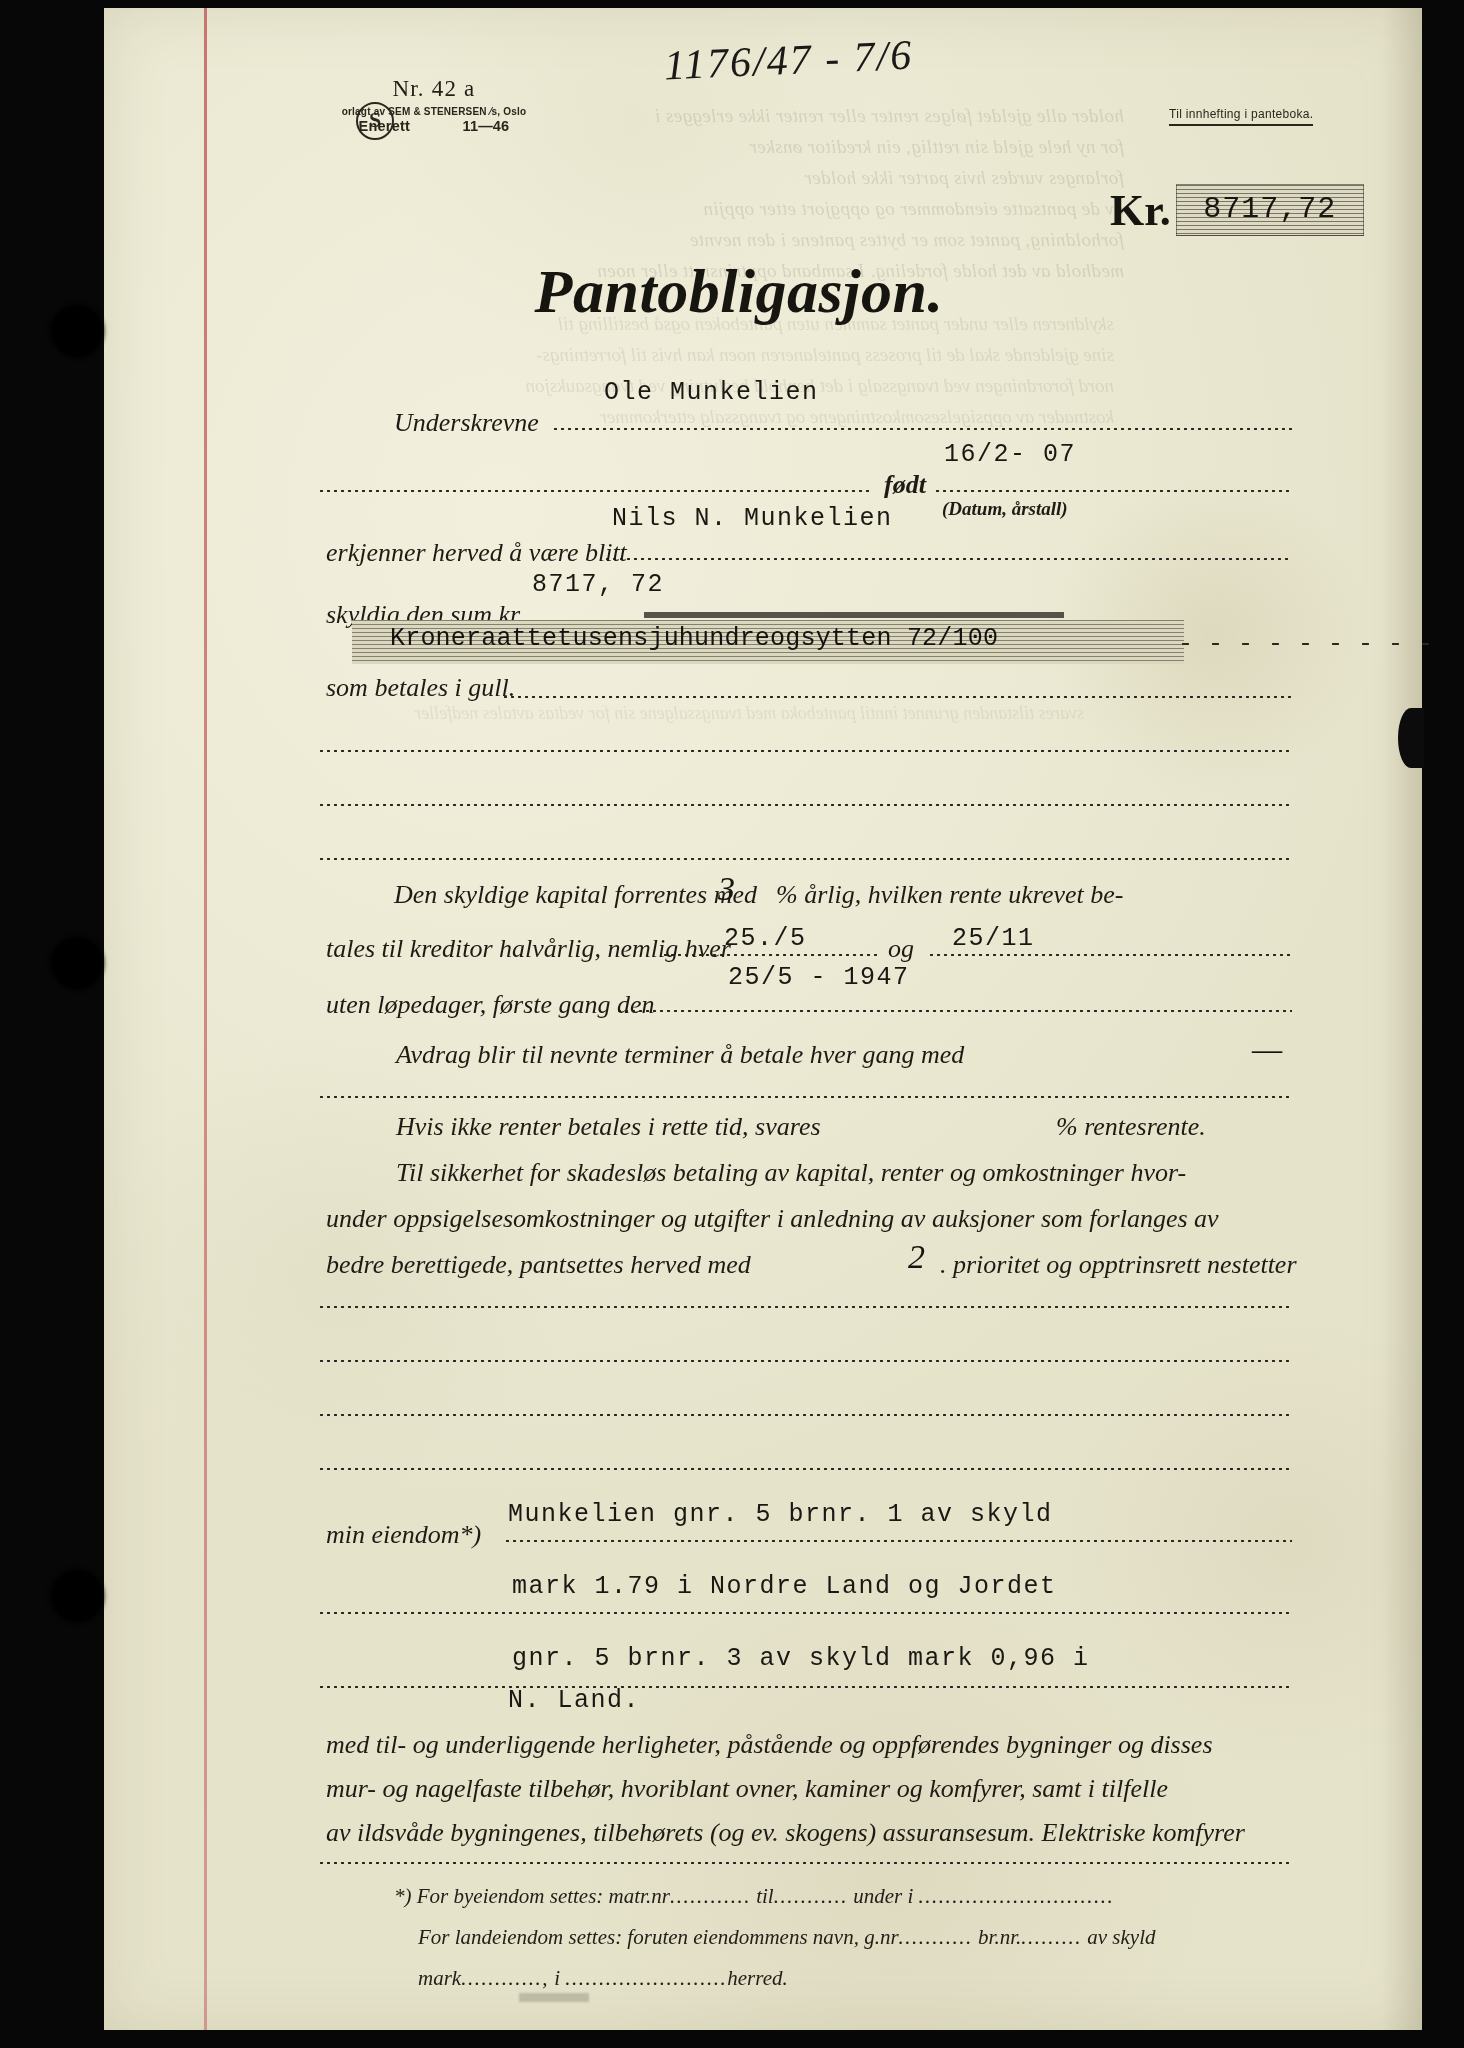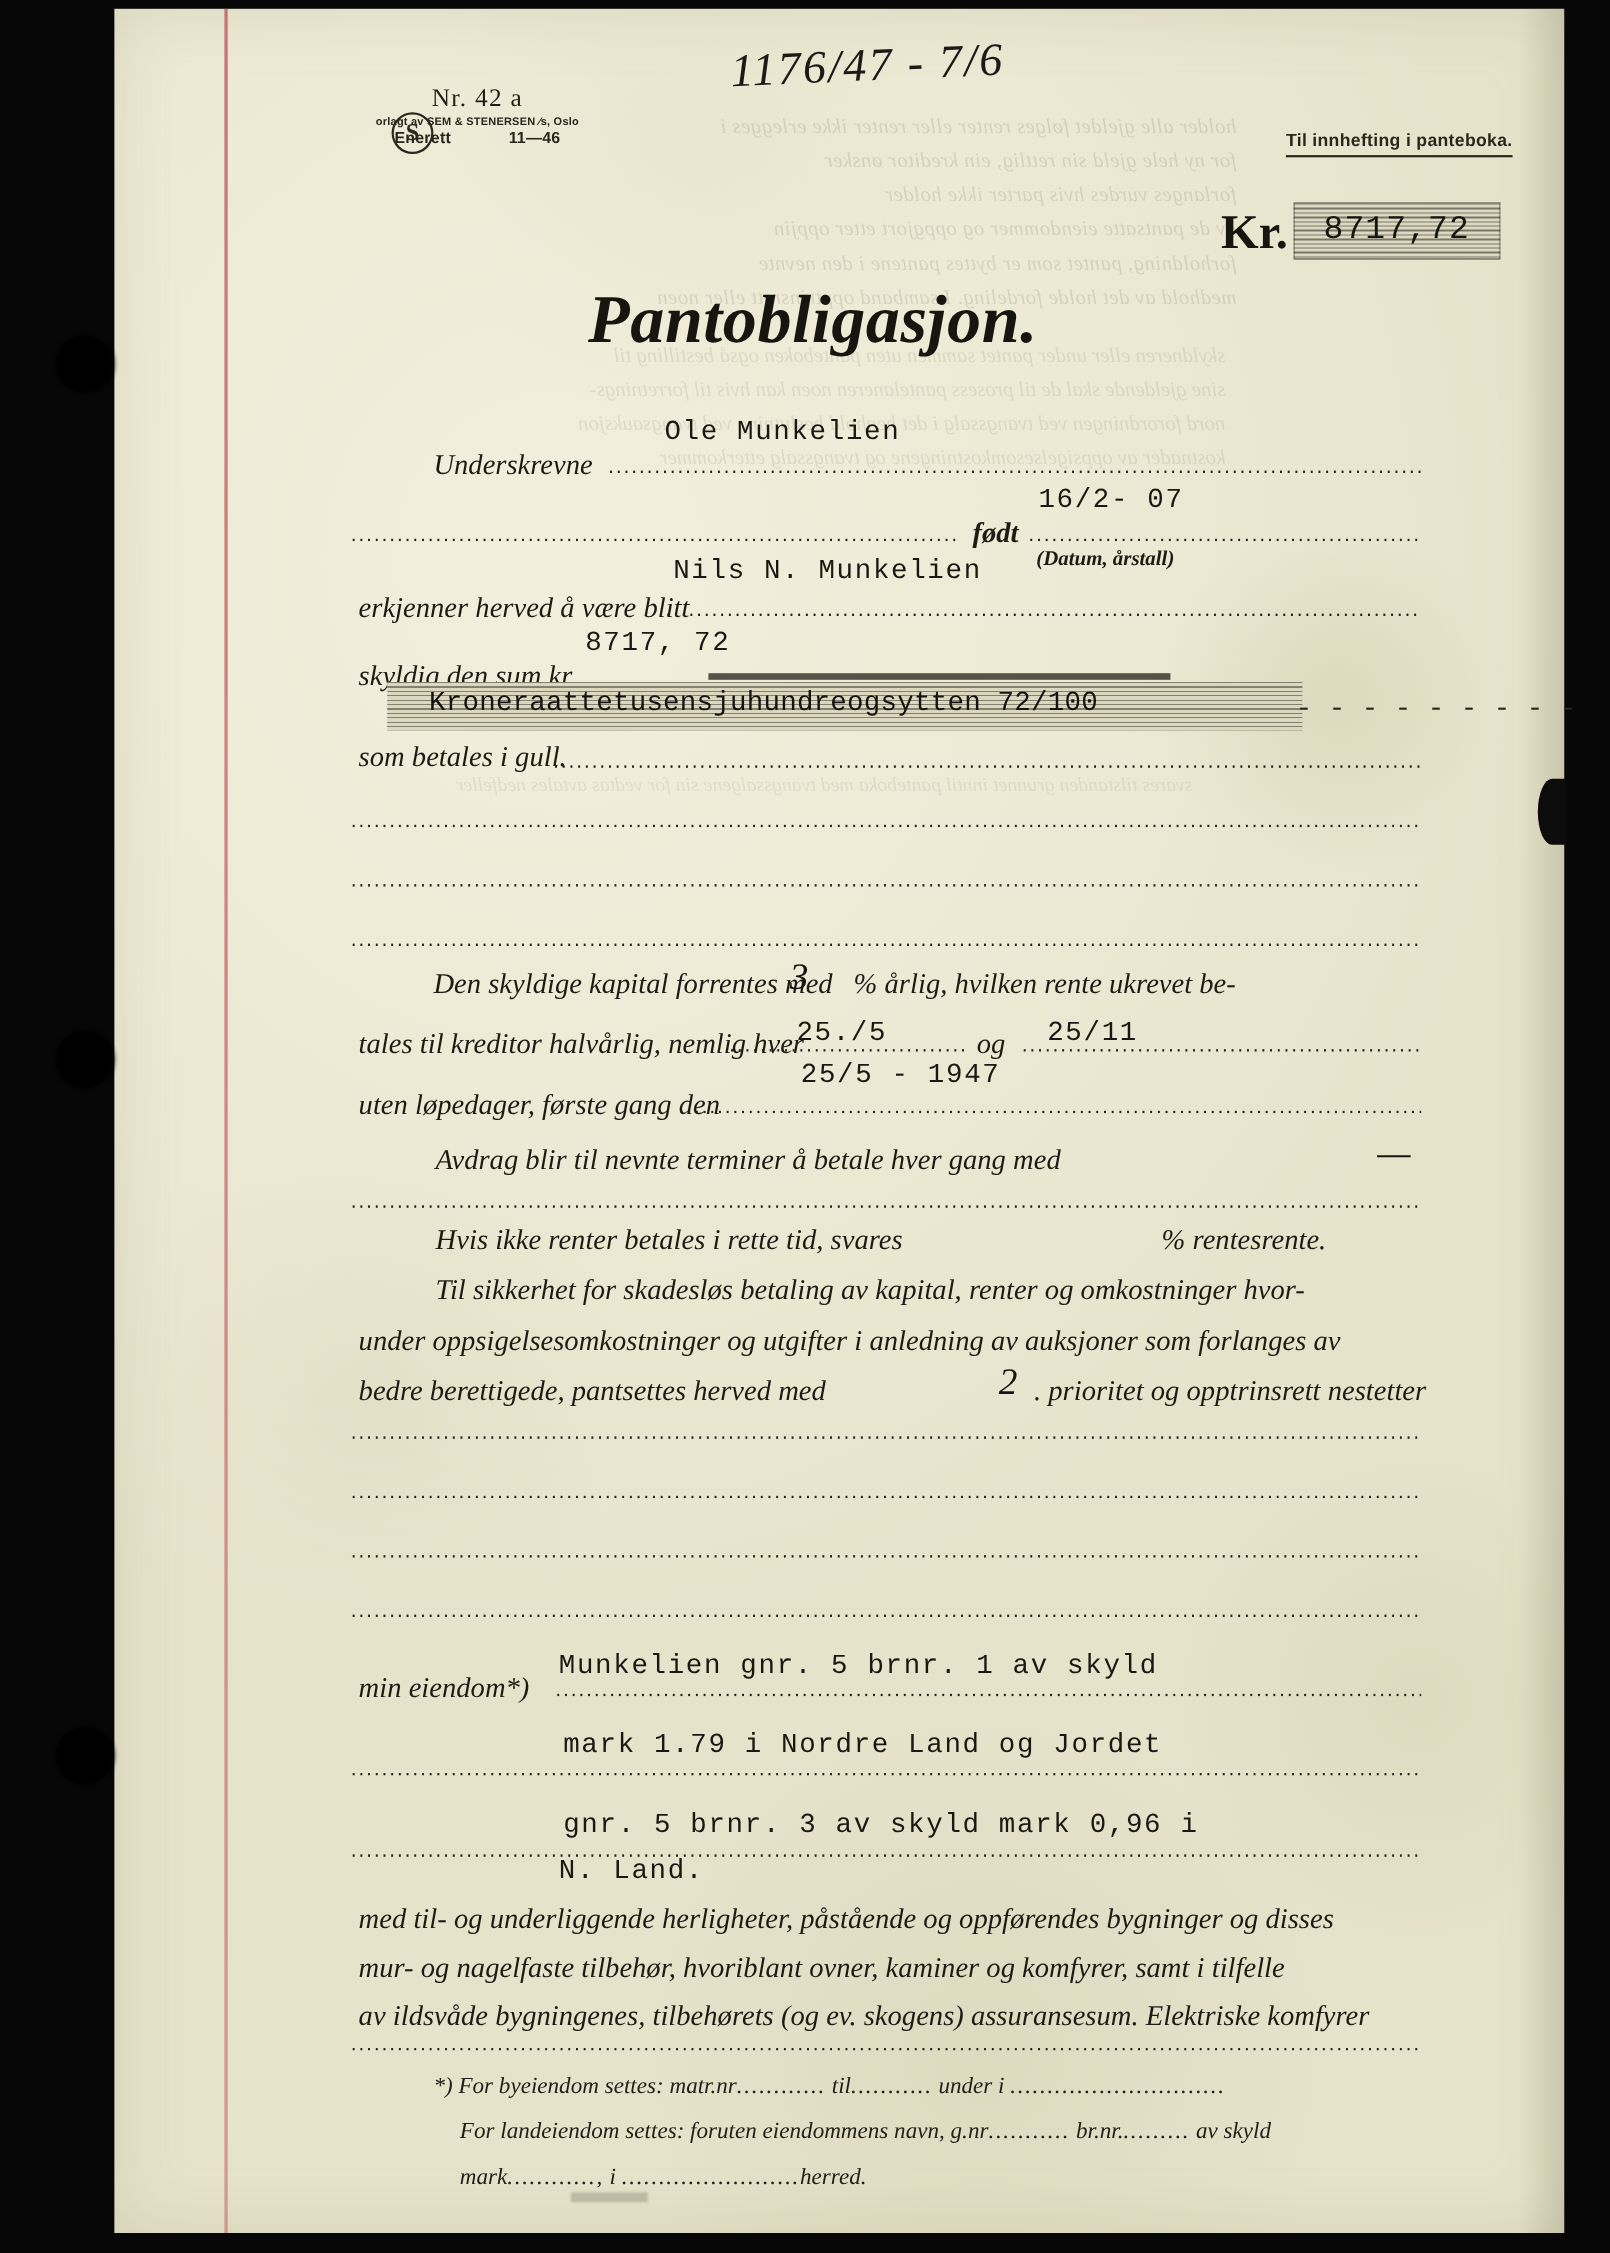--- a/index.html
+++ b/index.html
@@ -200,24 +200,24 @@
     font-style: italic;
     color: #1b1a18;
     letter-spacing: 2px;
     transform: rotate(-2.5deg);
     white-space: nowrap;
   }
 
   
   #binding-note {
     left: 1065px;
-    top: 112px;
+    top: 99px;
     font-family: "Liberation Sans", sans-serif;
-    font-size: 16px;
-    font-weight: bold;
+    font-size: 12px;
+    font-weight: normal;
     color: #2a261c;
     letter-spacing: 0.3px;
     padding-bottom: 3px;
     border-bottom: 2px solid #2a261c;
     white-space: nowrap;
   }
 
   
   #kr-wrap {
     left: 1006px;

